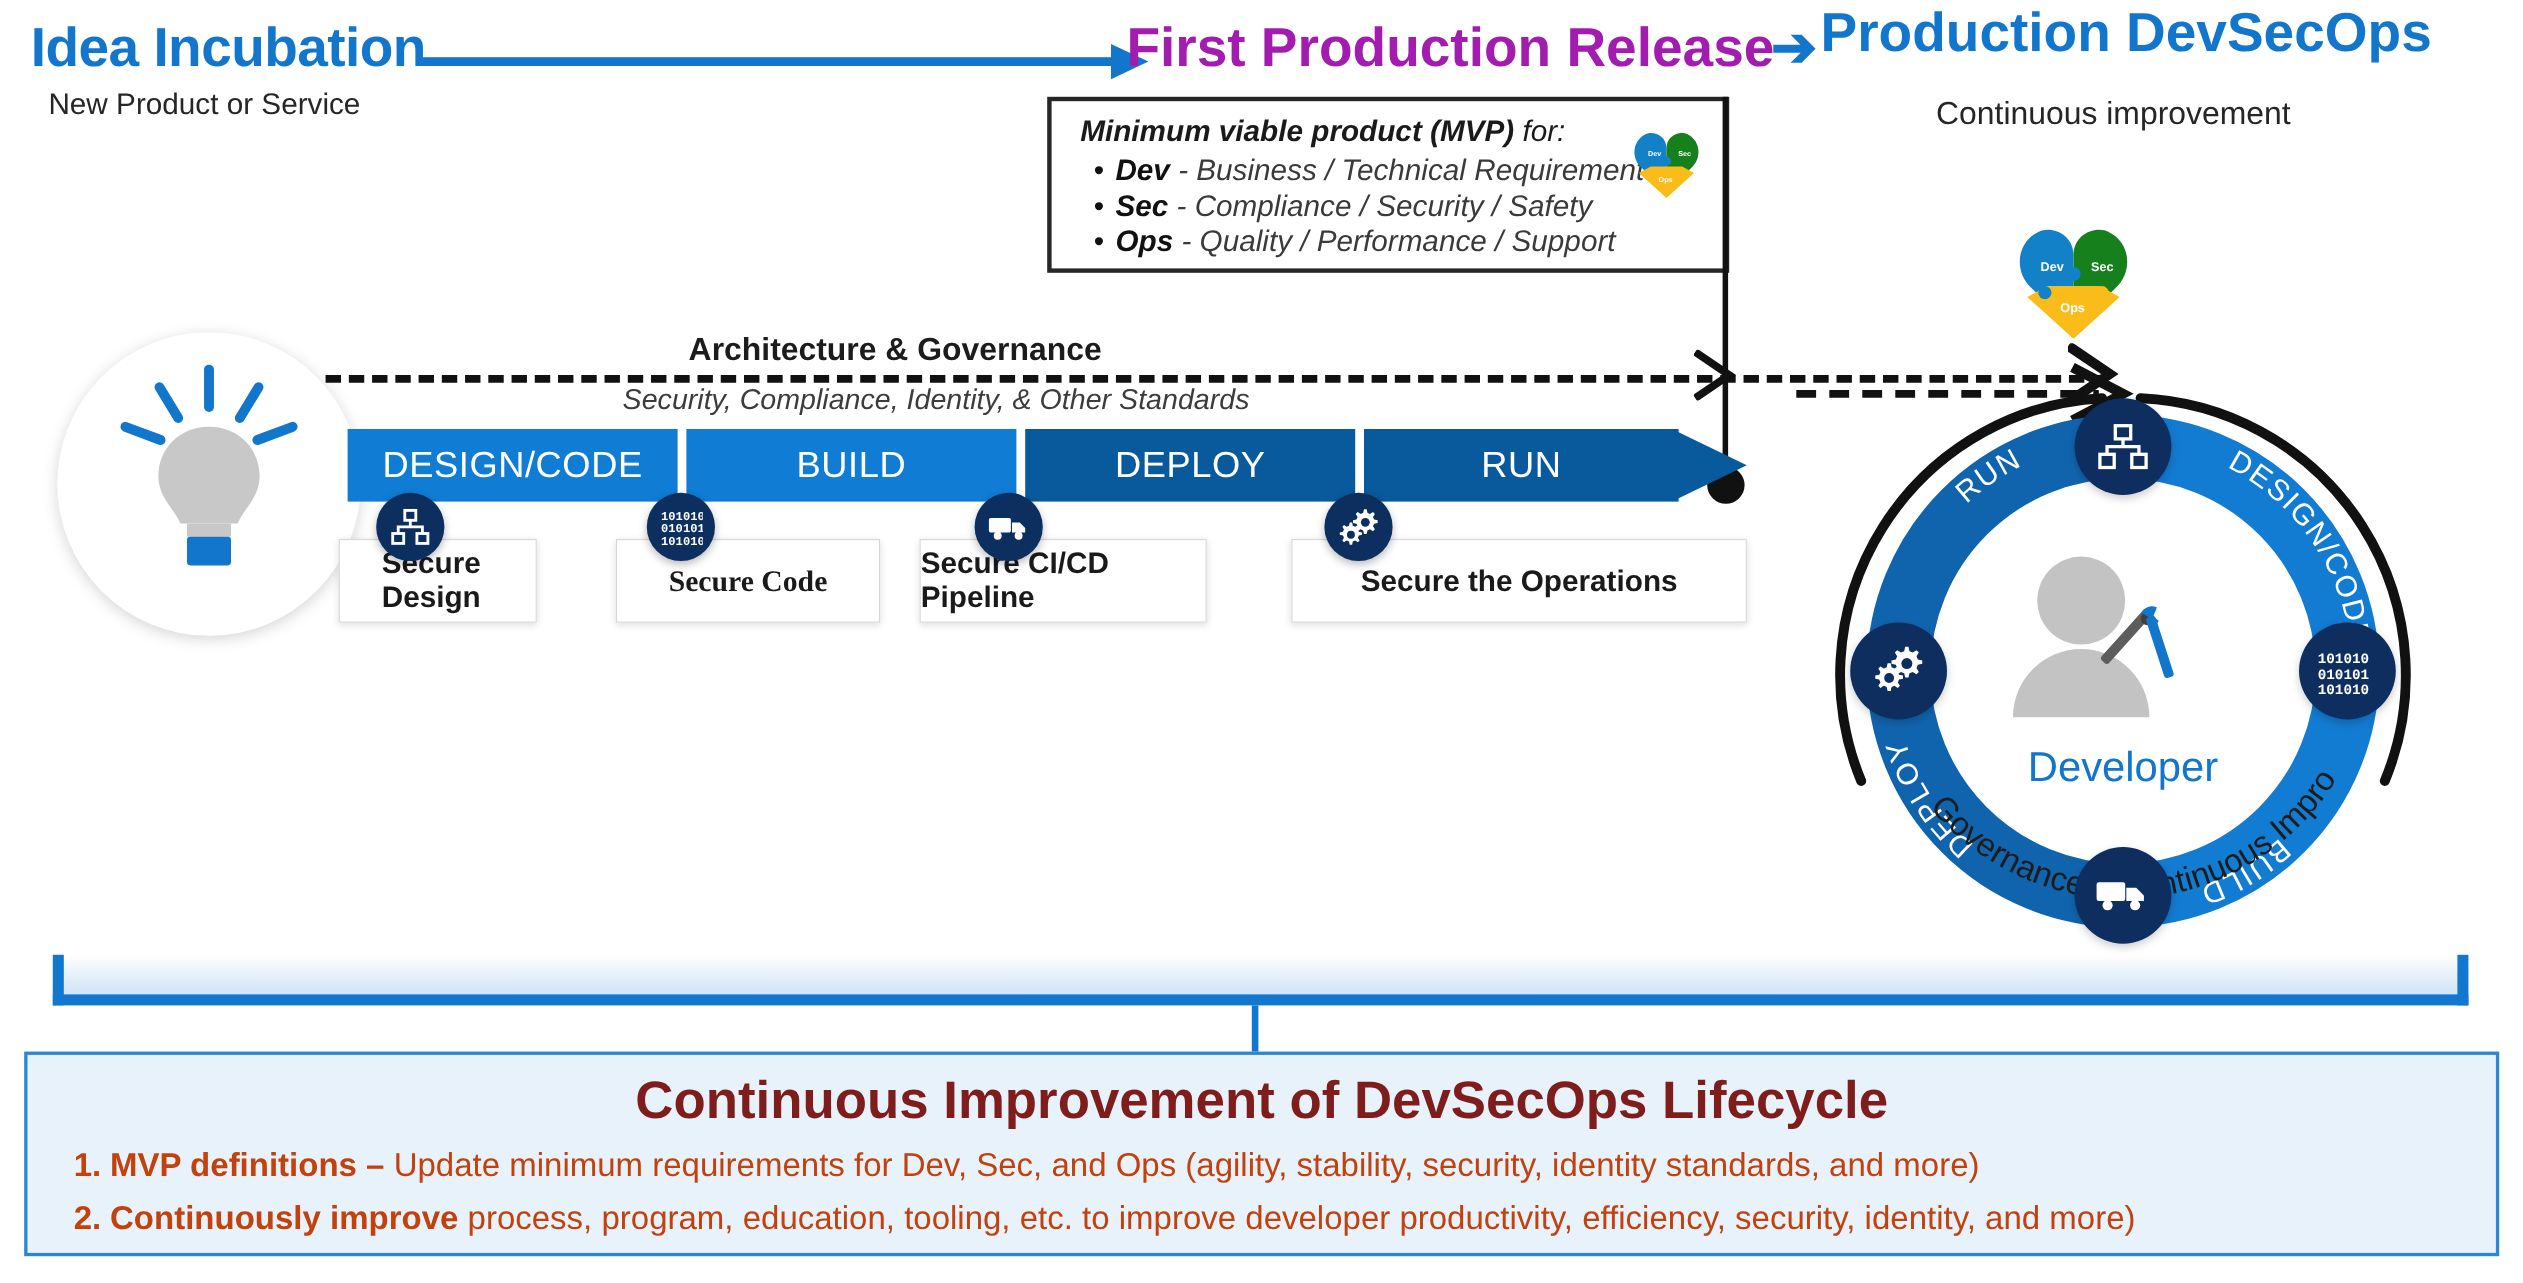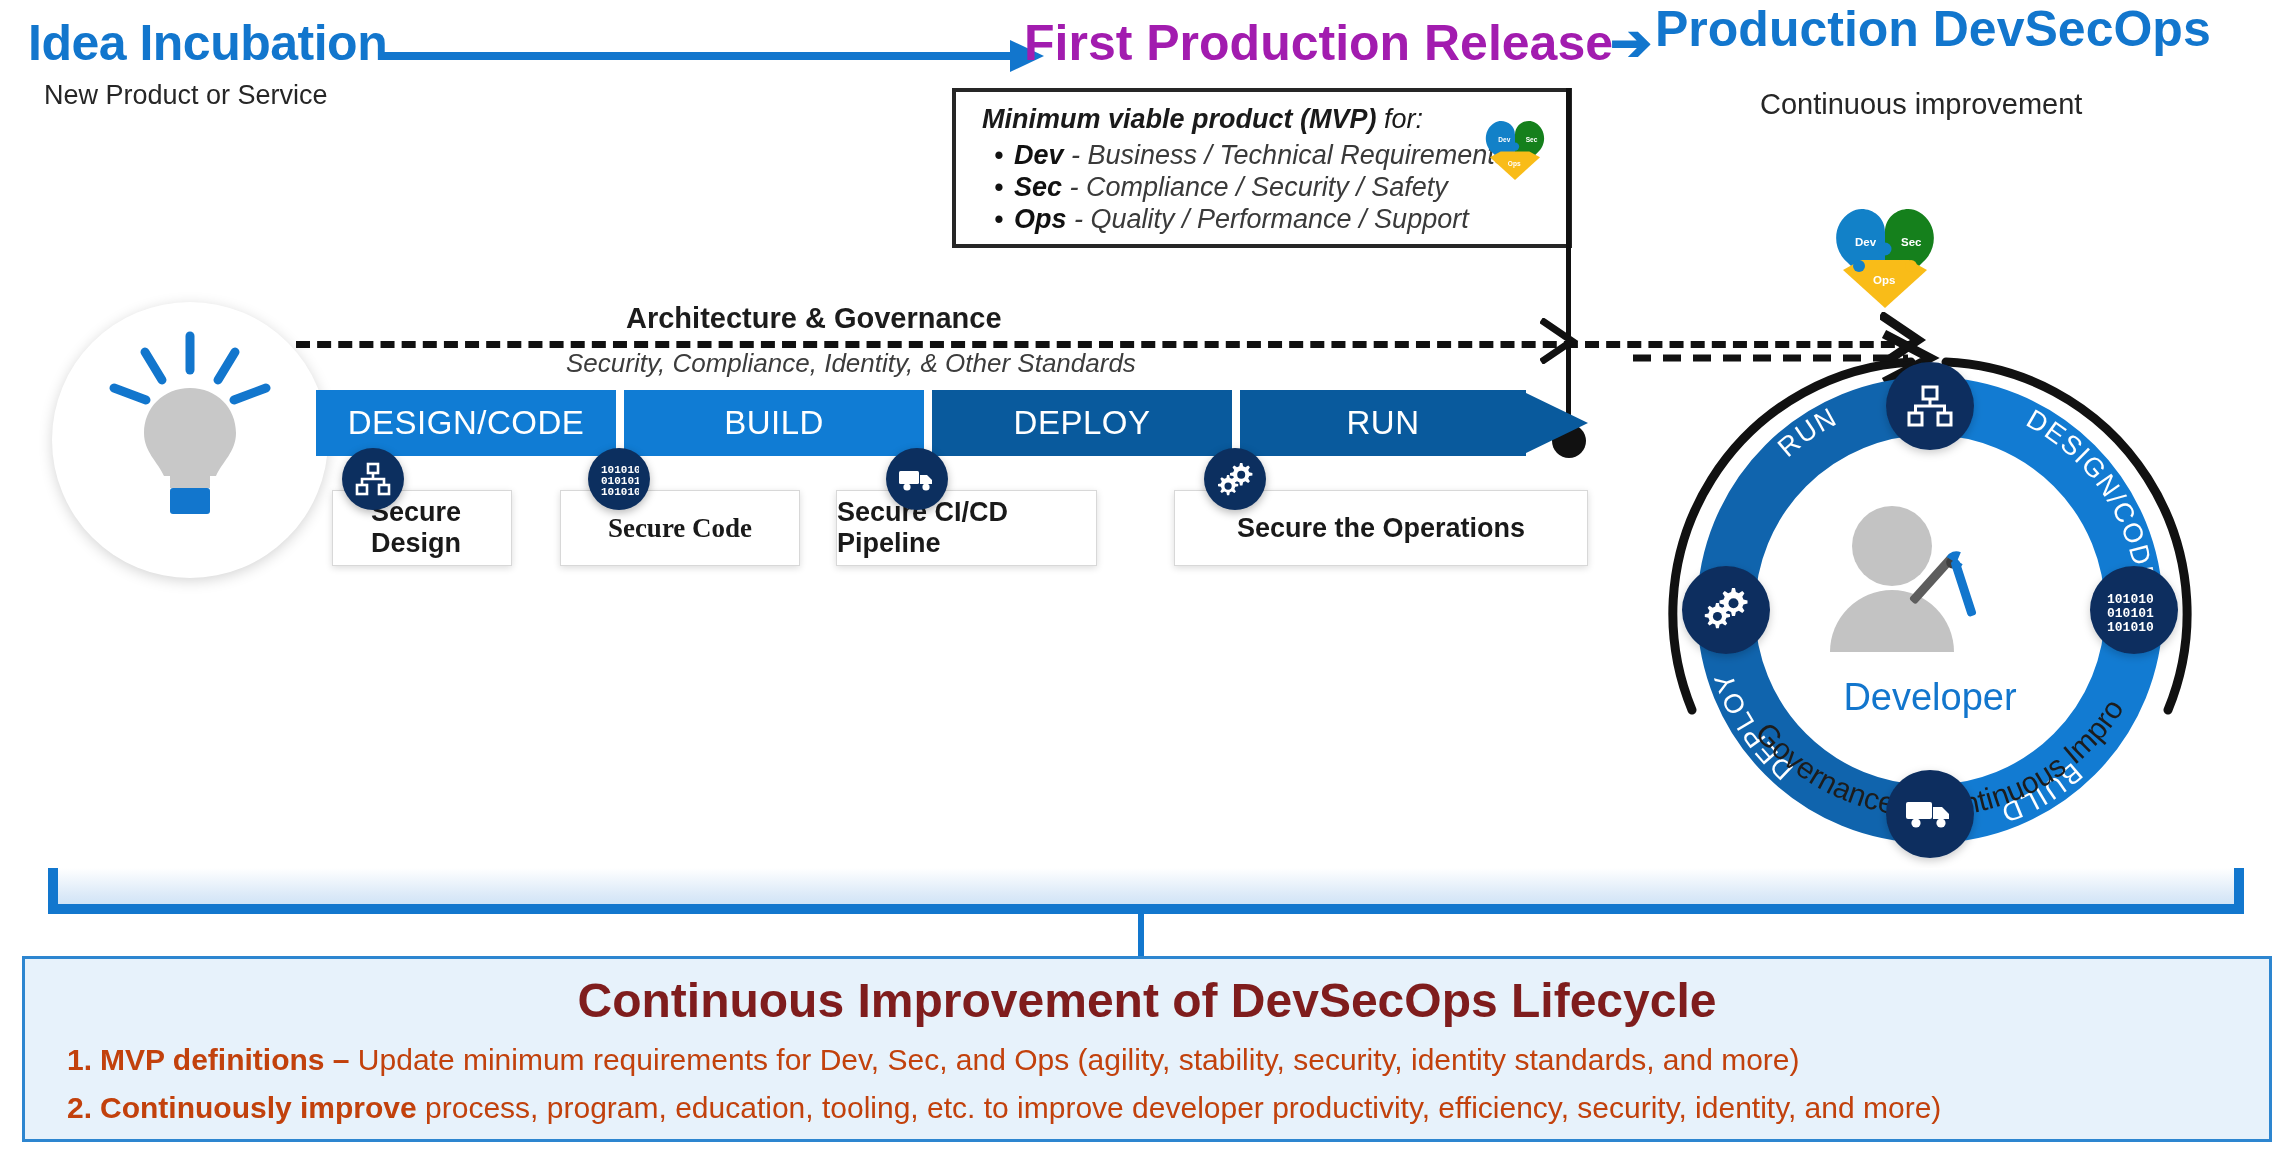--- a/index.html
+++ b/index.html
@@ -60,21 +60,21 @@
   #chev0{left:0;width:300px;}
   #chev1{left:308px;width:300px;}
   #chev2{left:616px;width:300px;}
   #chev3{left:924px;width:286px;}
   #chev-tip{left:1204px;top:0;width:0;height:0;border-left:68px solid #095a9d;border-top:33px solid transparent;border-bottom:33px solid transparent;}
 
   
   .sbox{position:absolute;top:490px;height:76px;background:#fff;border:1px solid #d8d8d8;
         box-shadow:0 2px 7px rgba(0,0,0,.14);display:flex;align-items:center;justify-content:center;
         font-size:27px;font-weight:bold;color:#1a1a1a;box-sizing:border-box;}
-  #sbox0{left:332px;width:180px;padding-left:38px;}
+  #sbox0{left:308px;width:180px;padding-left:38px;}
   #sbox1{left:560px;width:240px;font-family:Liberation Serif, serif;}
   #sbox2{left:836px;width:261px;}
   #sbox3{left:1174px;width:414px;}
 
   .pipe-icon{position:absolute;width:62px;height:62px;border-radius:50%;background:#0c2f5f;
              display:flex;align-items:center;justify-content:center;box-shadow:0 3px 8px rgba(0,0,0,.28);}
   #pi0{left:342px;top:448px;} #pi1{left:588px;top:448px;}
   #pi2{left:886px;top:448px;} #pi3{left:1204px;top:448px;}
   .pipe-icon svg{display:block;}
 

